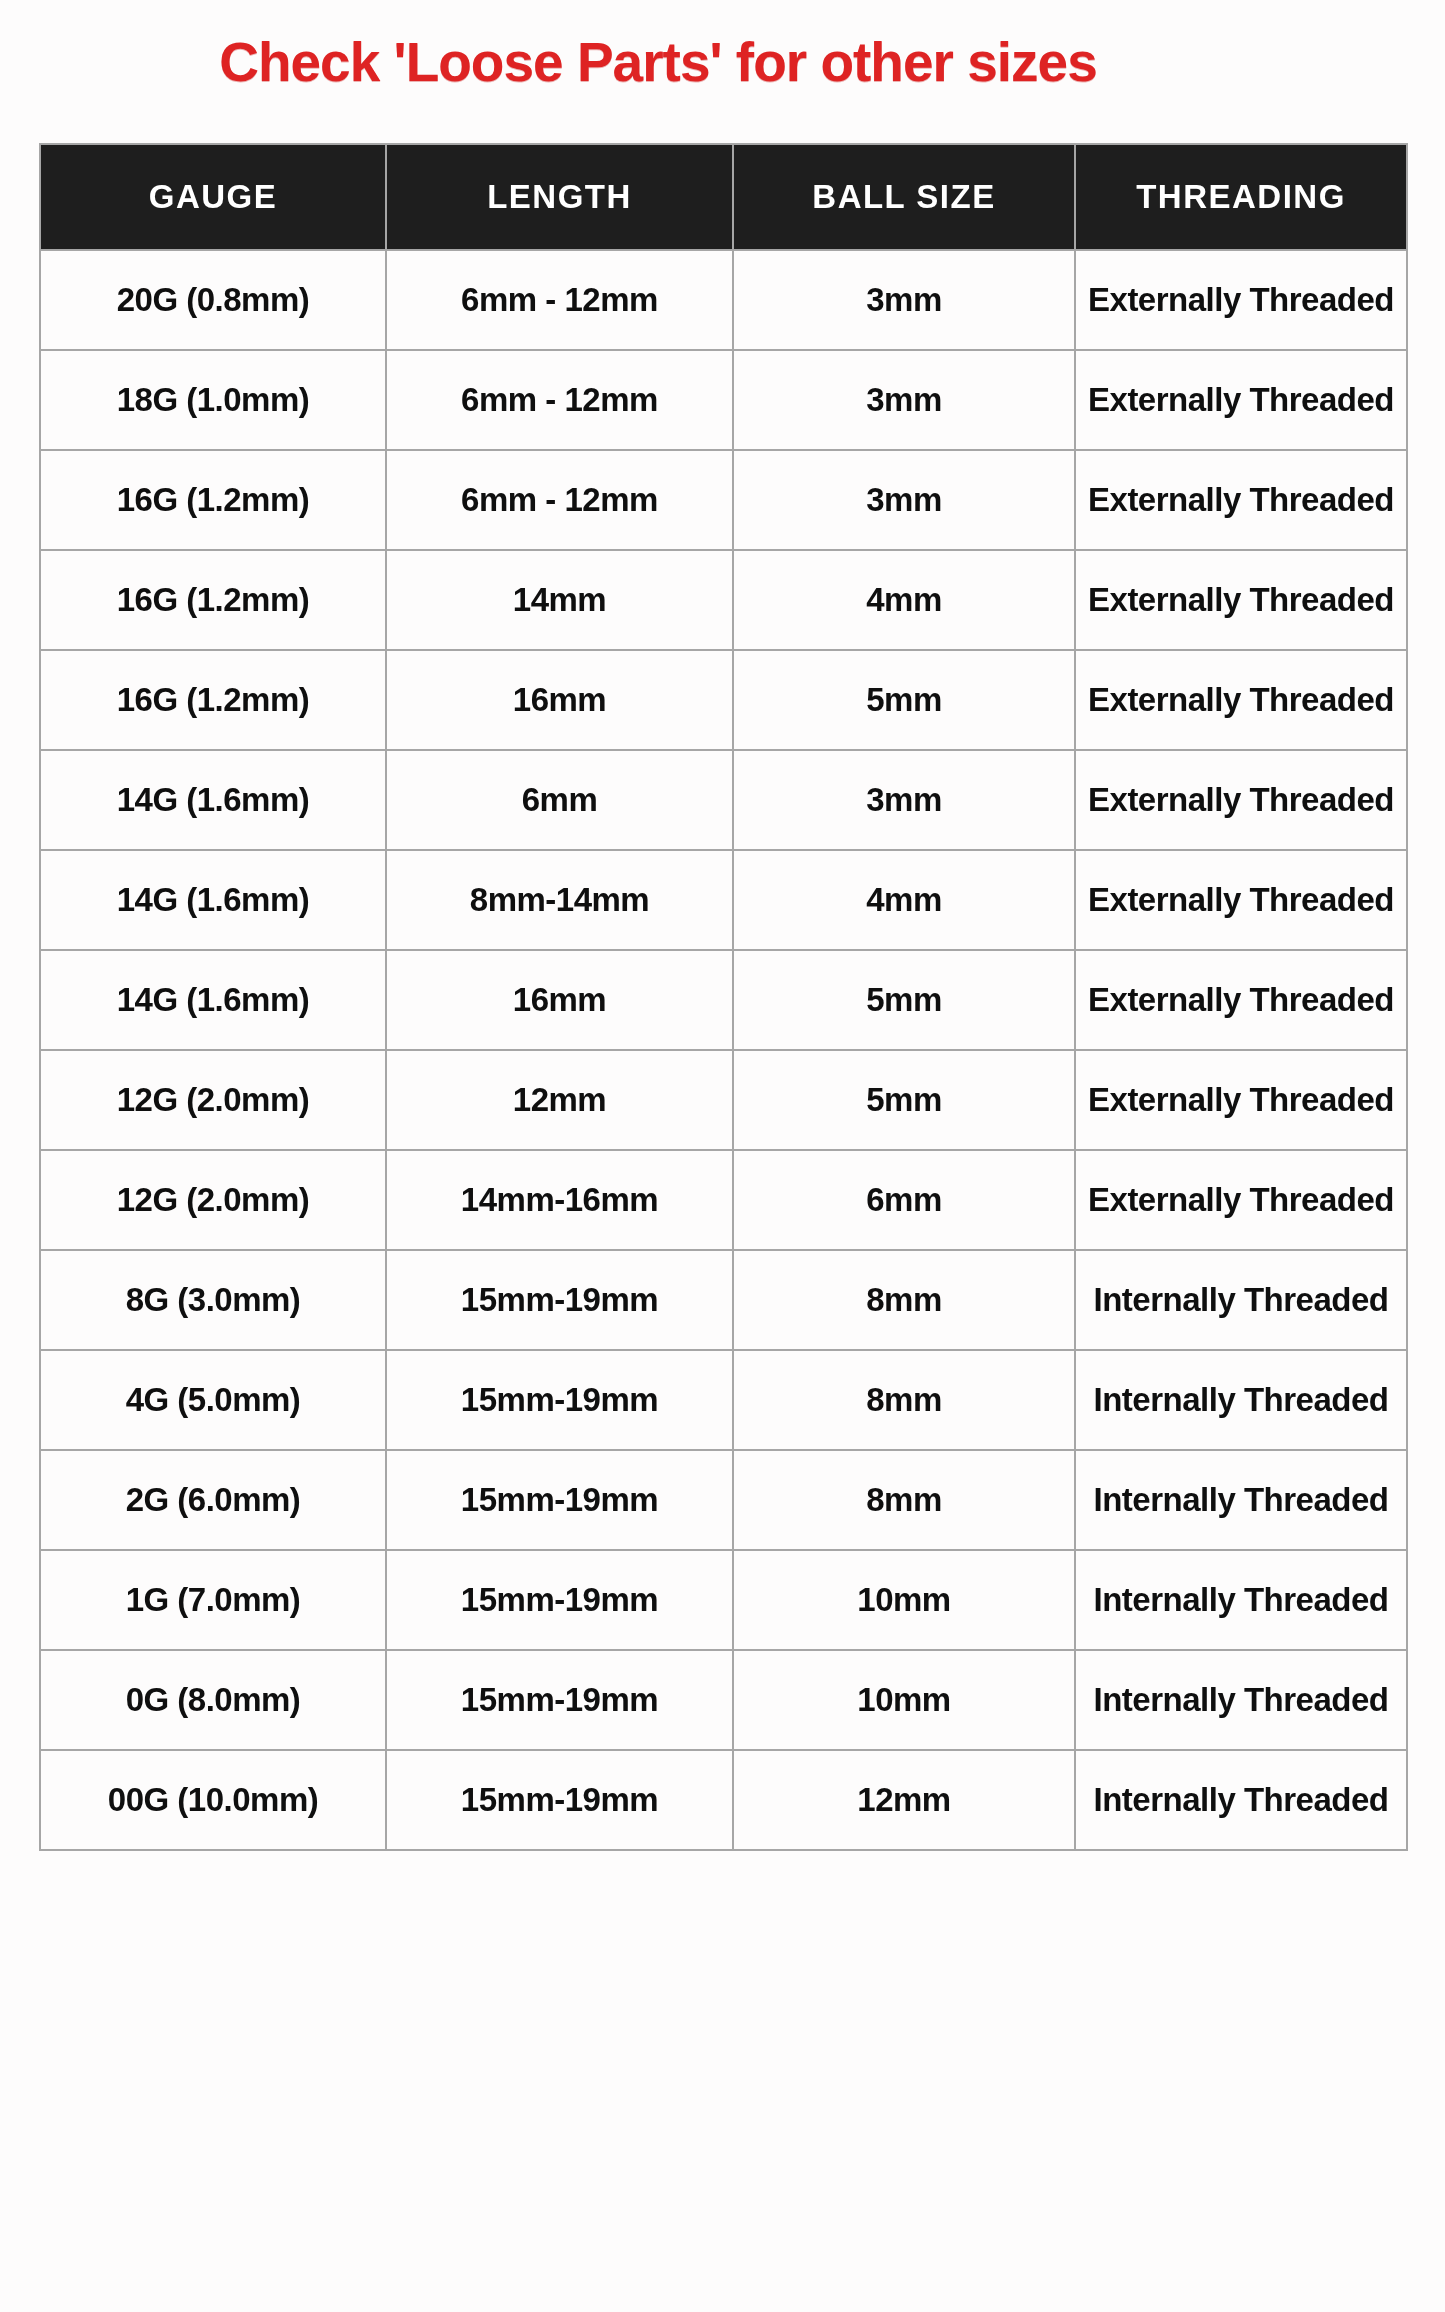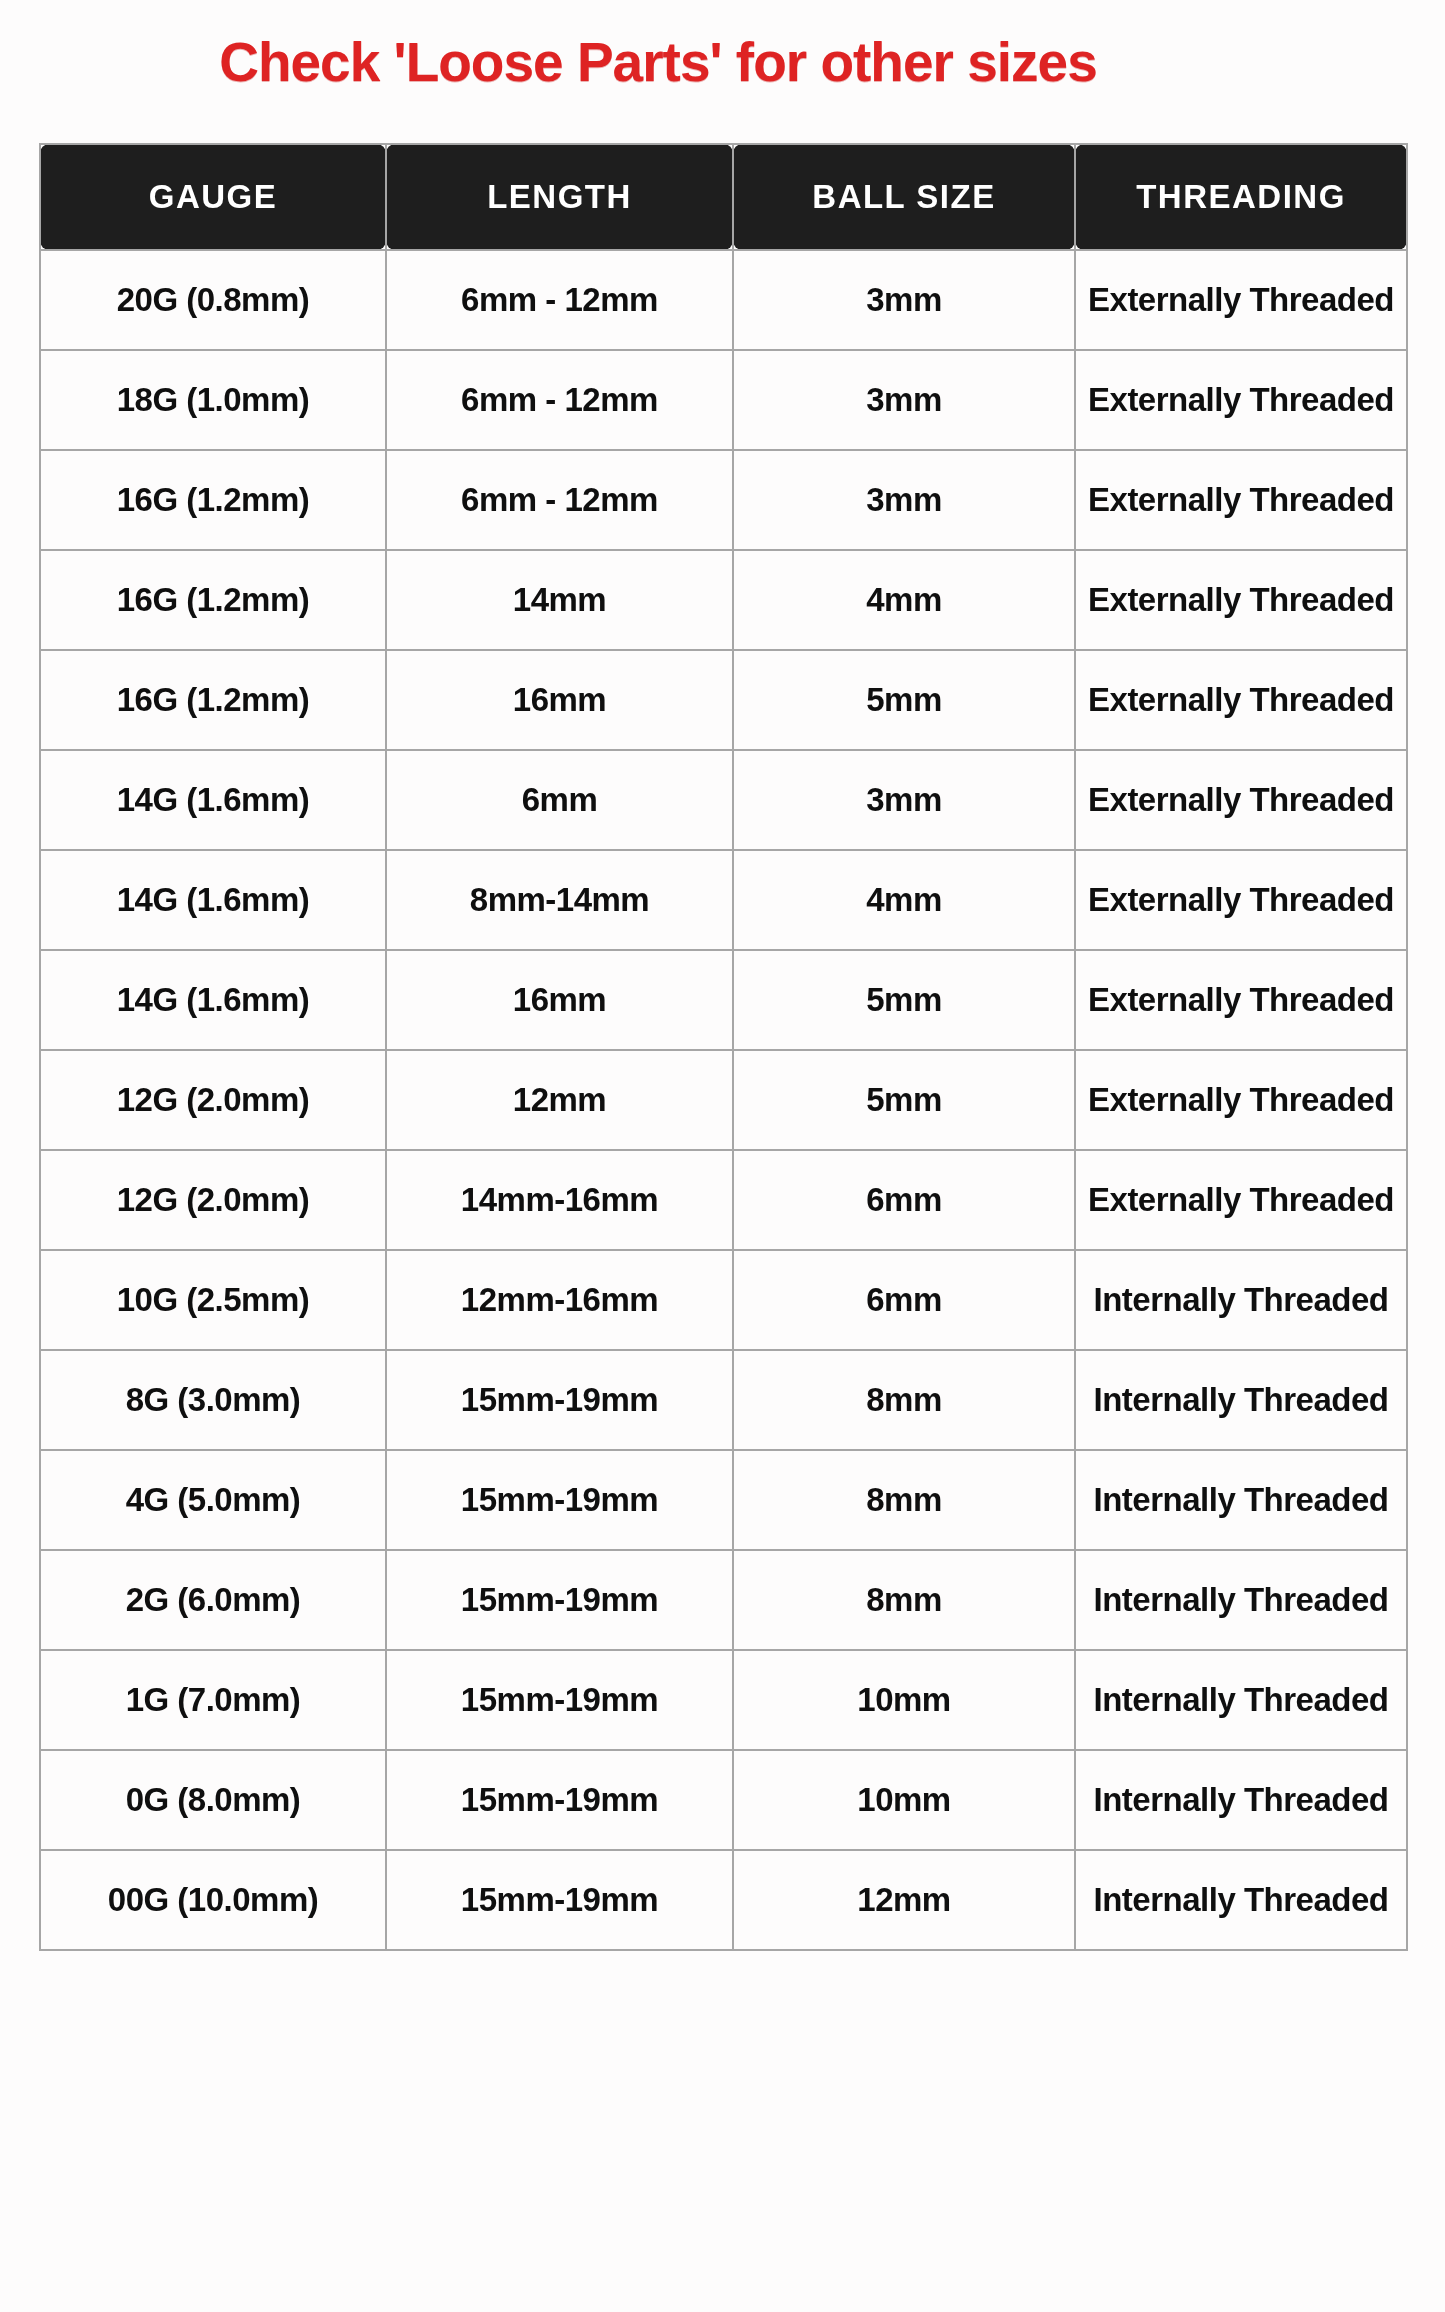--- a/index.html
+++ b/index.html
@@ -51,21 +51,20 @@
     vertical-align: middle;
     font-weight: bold;
     padding: 0 4px;
   }
   .size-chart thead th {
     background: var(--header-bg);
     color: var(--header-fg);
     height: 106px;
     font-size: 33px;
     letter-spacing: 1.5px;
-    border-radius: 9px;
   }
   .size-chart tbody td {
     height: 100px;
     color: var(--cell-fg);
     font-size: 33px;
     letter-spacing: -0.5px;
     background: var(--page-bg);
   }
 </style>
 </head>
@@ -143,26 +142,20 @@
         <td>5mm</td>
         <td>Externally Threaded</td>
       </tr>
       <tr>
         <td>12G (2.0mm)</td>
         <td>14mm-16mm</td>
         <td>6mm</td>
         <td>Externally Threaded</td>
       </tr>
       <tr>
-        <td>10G (2.5mm)</td>
-        <td>12mm-16mm</td>
-        <td>6mm</td>
-        <td>Internally Threaded</td>
-      </tr>
-      <tr>
         <td>8G (3.0mm)</td>
         <td>15mm-19mm</td>
         <td>8mm</td>
         <td>Internally Threaded</td>
       </tr>
       <tr>
         <td>4G (5.0mm)</td>
         <td>15mm-19mm</td>
         <td>8mm</td>
         <td>Internally Threaded</td>

